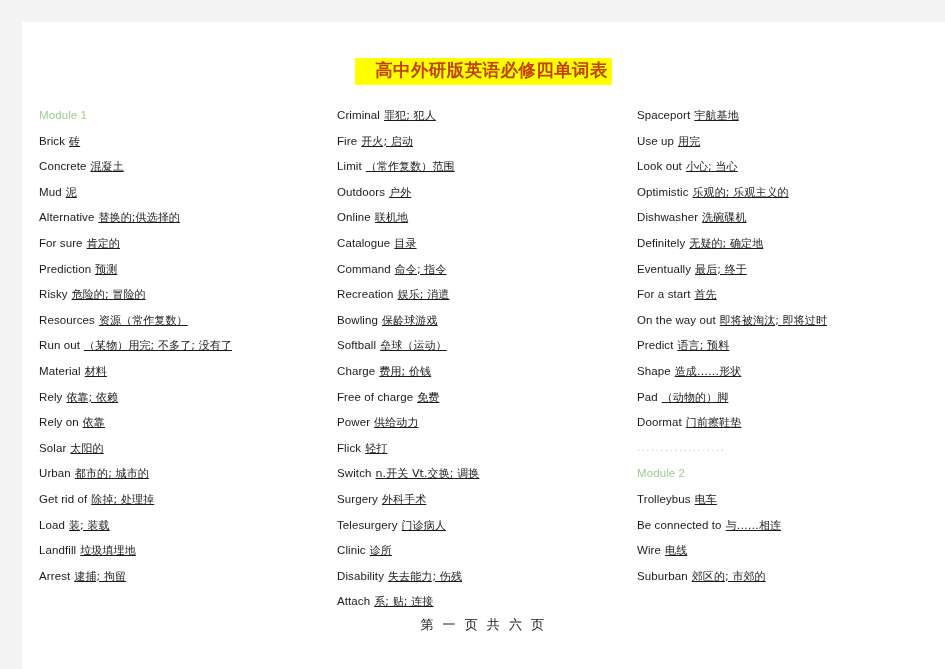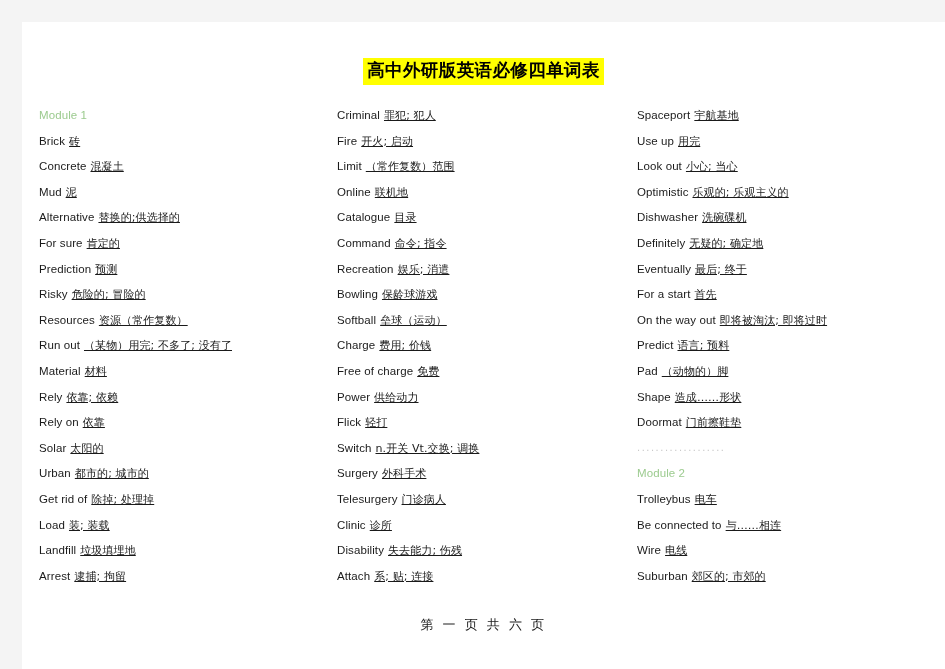--- a/index.html
+++ b/index.html
@@ -25,23 +25,23 @@
   .title-wrap {
     text-align: center;
     margin-top: 36px;
     height: 30px;
   }
   .doc-title {
     display: inline-block;
     font-family: "Liberation Sans", "DejaVu Sans", sans-serif;
     font-size: 17.5px;
     font-weight: bold;
-    color: #000000;
+    color: #c2410c;
     background: #ffff00;
-    padding: 2px 4px 3px 4px;
+    padding: 2px 4px 3px 20px;
     letter-spacing: 0.4px;
     line-height: 1.25;
   }
   .columns {
     position: absolute;
     top: 86px;
     left: 0;
     width: 923px;
     display: flex;
   }
@@ -118,20 +118,21 @@
         <div class="entry"><span class="en">Urban</span><span class="zh">都市的; 城市的</span></div>
         <div class="entry"><span class="en">Get rid of</span><span class="zh">除掉; 处理掉</span></div>
         <div class="entry"><span class="en">Load</span><span class="zh">装; 装载</span></div>
         <div class="entry"><span class="en">Landfill</span><span class="zh">垃圾填埋地</span></div>
         <div class="entry"><span class="en">Arrest</span><span class="zh">逮捕; 拘留</span></div>
       </div>
     <div class="col col-2">
         <div class="entry"><span class="en">Criminal</span><span class="zh">罪犯; 犯人</span></div>
         <div class="entry"><span class="en">Fire</span><span class="zh">开火; 启动</span></div>
         <div class="entry"><span class="en">Limit</span><span class="zh">（常作复数）范围</span></div>
+        <div class="entry"><span class="en">Outdoors</span><span class="zh">户外</span></div>
         <div class="entry"><span class="en">Online</span><span class="zh">联机地</span></div>
         <div class="entry"><span class="en">Catalogue</span><span class="zh">目录</span></div>
         <div class="entry"><span class="en">Command</span><span class="zh">命令; 指令</span></div>
         <div class="entry"><span class="en">Recreation</span><span class="zh">娱乐; 消遣</span></div>
         <div class="entry"><span class="en">Bowling</span><span class="zh">保龄球游戏</span></div>
         <div class="entry"><span class="en">Softball</span><span class="zh">垒球（运动）</span></div>
         <div class="entry"><span class="en">Charge</span><span class="zh">费用; 价钱</span></div>
         <div class="entry"><span class="en">Free of charge</span><span class="zh">免费</span></div>
         <div class="entry"><span class="en">Power</span><span class="zh">供给动力</span></div>
         <div class="entry"><span class="en">Flick</span><span class="zh">轻打</span></div>
@@ -146,22 +147,22 @@
         <div class="entry"><span class="en">Spaceport</span><span class="zh">宇航基地</span></div>
         <div class="entry"><span class="en">Use up</span><span class="zh">用完</span></div>
         <div class="entry"><span class="en">Look out</span><span class="zh">小心; 当心</span></div>
         <div class="entry"><span class="en">Optimistic</span><span class="zh">乐观的; 乐观主义的</span></div>
         <div class="entry"><span class="en">Dishwasher</span><span class="zh">洗碗碟机</span></div>
         <div class="entry"><span class="en">Definitely</span><span class="zh">无疑的; 确定地</span></div>
         <div class="entry"><span class="en">Eventually</span><span class="zh">最后; 终于</span></div>
         <div class="entry"><span class="en">For a start</span><span class="zh">首先</span></div>
         <div class="entry"><span class="en">On the way out</span><span class="zh">即将被淘汰; 即将过时</span></div>
         <div class="entry"><span class="en">Predict</span><span class="zh">语言; 预料</span></div>
+        <div class="entry"><span class="en">Shape</span><span class="zh">造成……形状</span></div>
         <div class="entry"><span class="en">Pad</span><span class="zh">（动物的）脚</span></div>
-        <div class="entry"><span class="en">Shape</span><span class="zh">造成……形状</span></div>
         <div class="entry"><span class="en">Doormat</span><span class="zh">门前擦鞋垫</span></div>
         <div class="entry dots"><span class="en">...................</span></div>
         <div class="entry module"><span class="en">Module  2</span></div>
         <div class="entry"><span class="en">Trolleybus</span><span class="zh">电车</span></div>
         <div class="entry"><span class="en">Be connected to</span><span class="zh">与……相连</span></div>
         <div class="entry"><span class="en">Wire</span><span class="zh">电线</span></div>
         <div class="entry"><span class="en">Suburban</span><span class="zh">郊区的; 市郊的</span></div>
       </div>
   </div>
 

